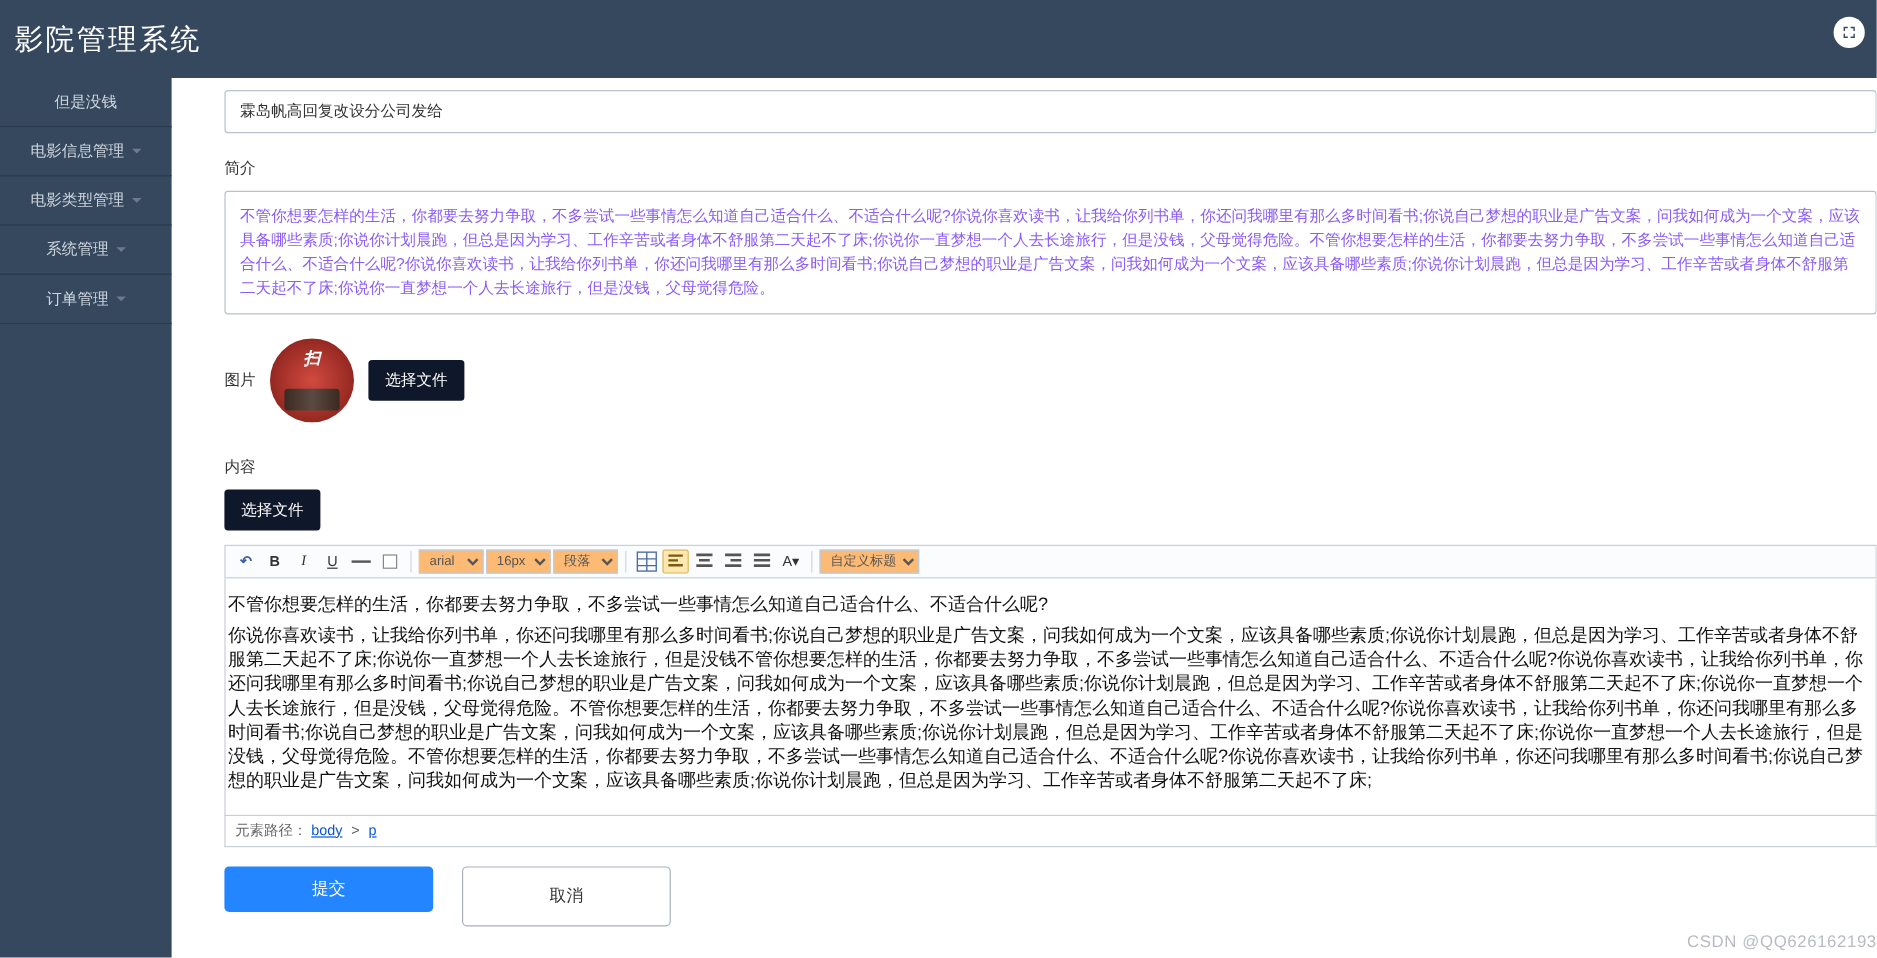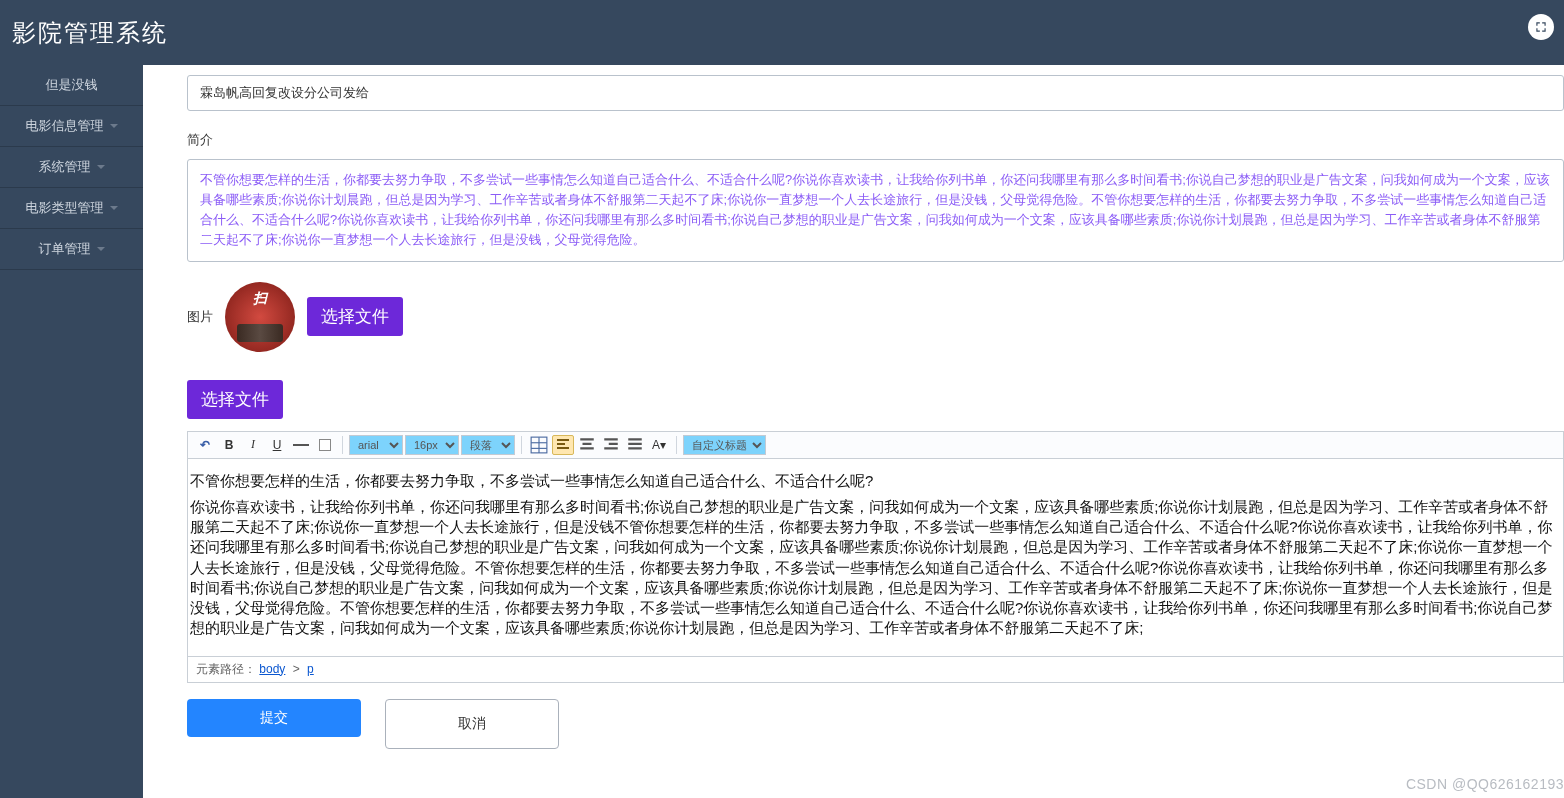--- a/index.html
+++ b/index.html
@@ -120,26 +120,26 @@
   }
   .thumb::after {
     content: "";
     position: absolute;
     bottom: 10px; left: 12px; right: 12px;
     height: 18px;
     background: linear-gradient(90deg, #3a2a22 0%, #5a4a42 50%, #3a2a22 100%);
     border-radius: 3px;
   }
   .btn-blue {
-    background: #6d28d9;
+    background: #0f172a;
     color: #fff;
     border: none;
     border-radius: 3px;
     padding: 8px 14px;
-    font-size: 17px;
+    font-size: 13px;
     cursor: pointer;
   }
   .editor-wrap { width: 100%; }
   .editor-toolbar {
     border: 1px solid #c9cfd6;
     border-bottom: 1px solid #c9cfd6;
     background: #fbfcfe;
     height: 28px;
     display: flex;
     align-items: center;
@@ -162,21 +162,21 @@
     width: 1px; height: 18px;
     background: #d0d6de;
     margin: 0 4px;
   }
   .tb-select {
     height: 20px;
     border: 1px solid #c3cad3;
     font-size: 11px;
     padding: 0 2px 0 4px;
     color: #555;
-    background: #7dd3fc;
+    background: #fdba74;
     min-width: 54px;
   }
   .editor-body {
     border: 1px solid #c9cfd6;
     border-top: none;
     height: 198px;
     overflow-y: auto;
     padding: 12px 0 0 0;
   }
   .editor-body p {
@@ -251,25 +251,25 @@
 <div class="layout">
   <div class="sidebar">
     <div class="sidebar-item">
       <span>但是没钱</span>
     </div>
     <div class="sidebar-item">
       <span>电影信息管理</span>
       <span class="caret"></span>
     </div>
     <div class="sidebar-item">
+      <span>电影类型管理</span>
+      <span class="caret"></span>
+    </div>
+    <div class="sidebar-item">
       <span>系统管理</span>
-      <span class="caret"></span>
-    </div>
-    <div class="sidebar-item">
-      <span>电影类型管理</span>
       <span class="caret"></span>
     </div>
     <div class="sidebar-item">
       <span>订单管理</span>
       <span class="caret"></span>
     </div>
   </div>
 
   <div class="main">
 
@@ -279,20 +279,21 @@
 
     <div class="label">简介</div>
     <div class="intro-box">不管你想要怎样的生活，你都要去努力争取，不多尝试一些事情怎么知道自己适合什么、不适合什么呢?你说你喜欢读书，让我给你列书单，你还问我哪里有那么多时间看书;你说自己梦想的职业是广告文案，问我如何成为一个文案，应该具备哪些素质;你说你计划晨跑，但总是因为学习、工作辛苦或者身体不舒服第二天起不了床;你说你一直梦想一个人去长途旅行，但是没钱，父母觉得危险。不管你想要怎样的生活，你都要去努力争取，不多尝试一些事情怎么知道自己适合什么、不适合什么呢?你说你喜欢读书，让我给你列书单，你还问我哪里有那么多时间看书;你说自己梦想的职业是广告文案，问我如何成为一个文案，应该具备哪些素质;你说你计划晨跑，但总是因为学习、工作辛苦或者身体不舒服第二天起不了床;你说你一直梦想一个人去长途旅行，但是没钱，父母觉得危险。</div>
 
     <div class="img-row">
       <span class="label" style="margin:0">图片</span>
       <div class="thumb"></div>
       <button class="btn-blue">选择文件</button>
     </div>
 
+    <div class="label">内容</div>
 
     <div class="editor-wrap">
       <div style="margin-bottom:12px">
         <button class="btn-blue">选择文件</button>
       </div>
 
       <div class="editor-toolbar">
         <span class="tb-btn undo-icon">↶</span>
         <span class="tb-btn bold-b">B</span>
         <span class="tb-btn italic-i">I</span>

